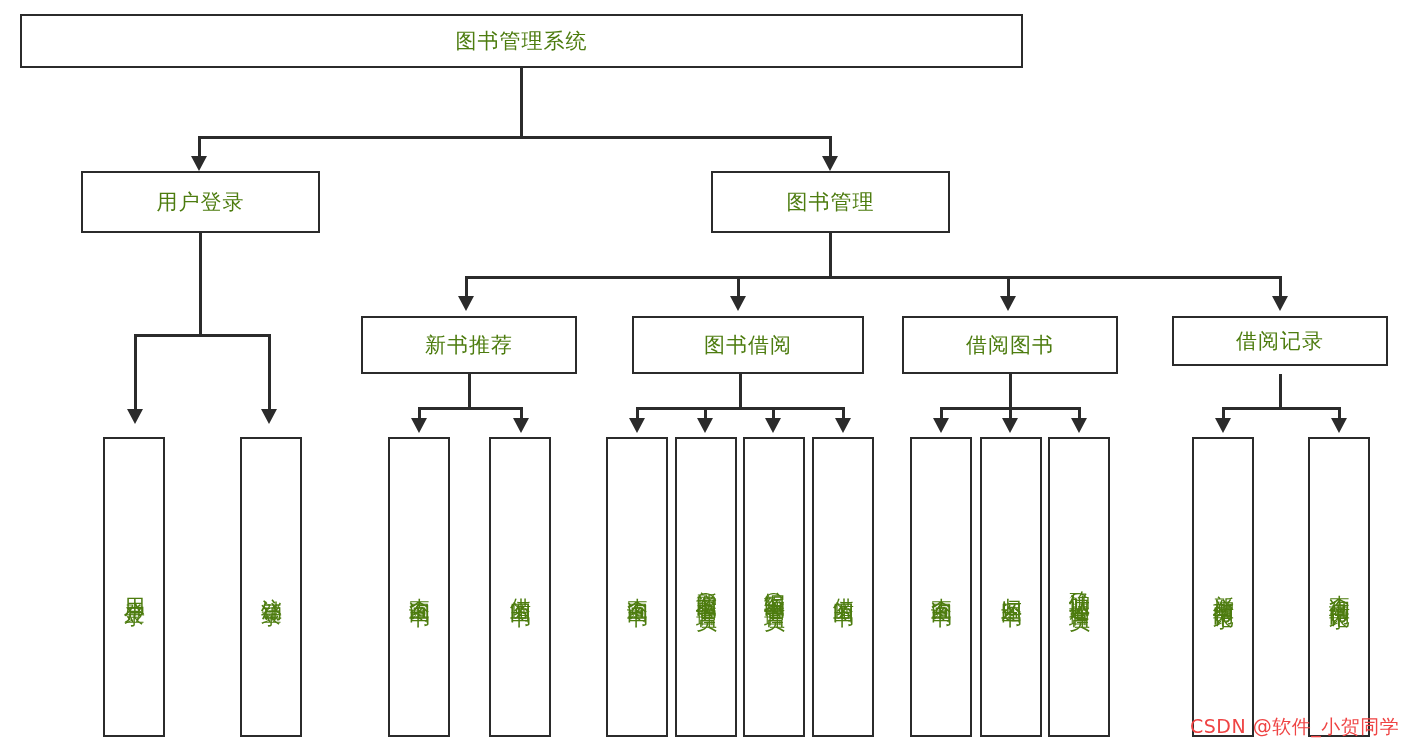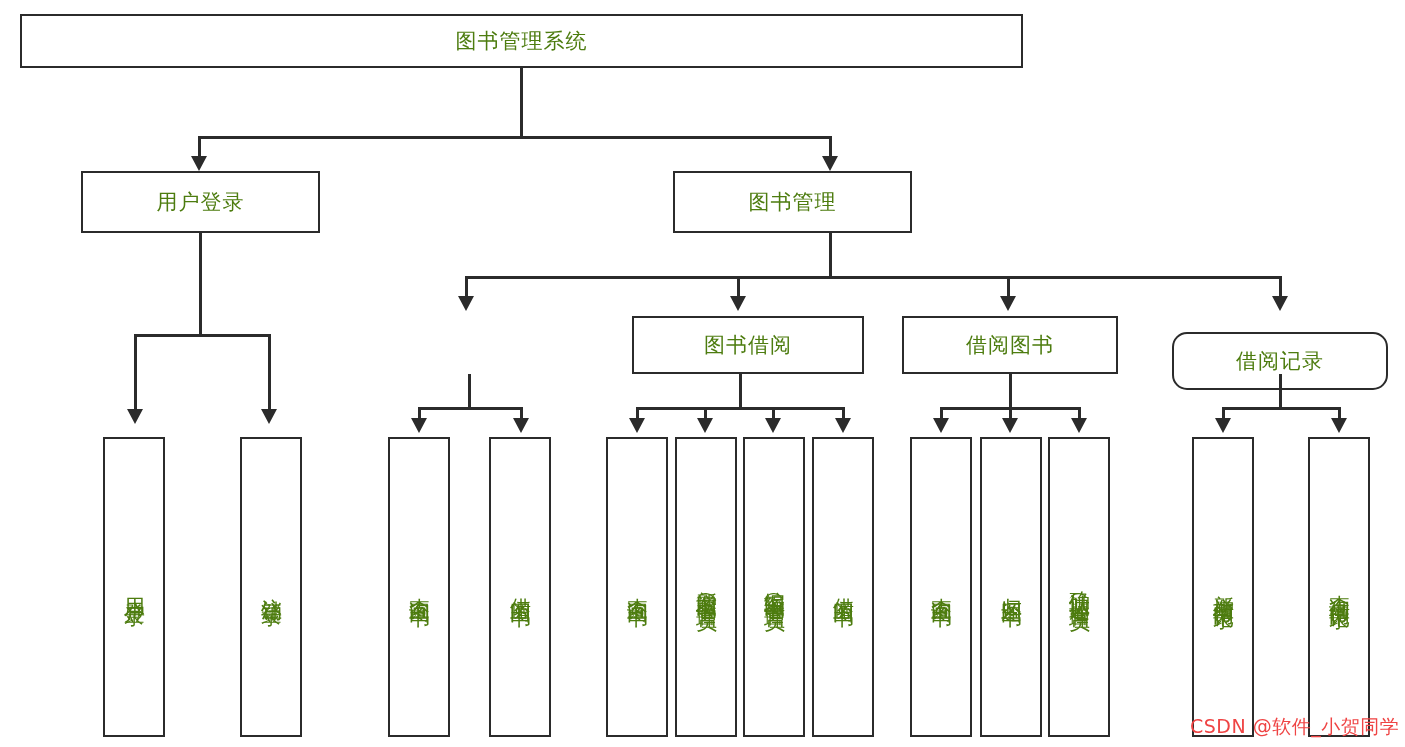--- a/index.html
+++ b/index.html
@@ -79,43 +79,44 @@
   <div class="edge h" style="left:198px; top:136px; width:634px;"></div>
 
   <div class="edge v" style="left:198px; top:136px; height:26px;"></div>
   <div class="arrow" style="left:191px; top:156px;"></div>
 
   <div class="edge v" style="left:829px; top:136px; height:26px;"></div>
   <div class="arrow" style="left:822px; top:156px;"></div>
 
   <div class="node horiz" style="left:81px; top:171px; width:239px; height:62px;">用户登录</div>
 
-  <div class="node horiz" style="left:673px; top:171px; width:239px; height:62px;">图书管理</div>
+  <div class="node horiz" style="left:711px; top:171px; width:239px; height:62px;">图书管理</div>
 
   <div class="edge v" style="left:199px; top:233px; height:101px;"></div>
   <div class="edge h" style="left:134px; top:334px; width:137px;"></div>
   <div class="edge v" style="left:134px; top:334px; height:81px;"></div>
   <div class="arrow" style="left:127px; top:409px;"></div>
   <div class="edge v" style="left:268px; top:334px; height:81px;"></div>
   <div class="arrow" style="left:261px; top:409px;"></div>
 
   <div class="edge v" style="left:829px; top:233px; height:45px;"></div>
   <div class="edge h" style="left:465px; top:276px; width:814px;"></div>
   <div class="edge v" style="left:465px; top:276px; height:24px;"></div>
   <div class="arrow" style="left:458px; top:296px;"></div>
   <div class="edge v" style="left:737px; top:276px; height:24px;"></div>
   <div class="arrow" style="left:730px; top:296px;"></div>
   <div class="edge v" style="left:1007px; top:276px; height:24px;"></div>
   <div class="arrow" style="left:1000px; top:296px;"></div>
   <div class="edge v" style="left:1279px; top:276px; height:24px;"></div>
   <div class="arrow" style="left:1272px; top:296px;"></div>
 
+  <div class="node horiz" style="left:361px; top:316px; width:216px; height:58px;">新书推荐</div>
   <div class="node horiz" style="left:632px; top:316px; width:232px; height:58px;">图书借阅</div>
   <div class="node horiz" style="left:902px; top:316px; width:216px; height:58px;">借阅图书</div>
-  <div class="node horiz" style="left:1172px; top:332px; width:216px; height:58px;border-radius:15px;">借阅记录</div>
+  <div class="node horiz" style="left:1172px; top:316px; width:216px; height:50px;">借阅记录</div>
 
   <div class="edge v" style="left:468px; top:374px; height:36px;"></div>
   <div class="edge h" style="left:418px; top:407px; width:105px;"></div>
   <div class="edge v" style="left:418px; top:407px; height:16px;"></div>
   <div class="arrow" style="left:411px; top:418px;"></div>
   <div class="edge v" style="left:520px; top:407px; height:16px;"></div>
   <div class="arrow" style="left:513px; top:418px;"></div>
 
   <div class="edge v" style="left:739px; top:374px; height:36px;"></div>
   <div class="edge h" style="left:636px; top:407px; width:209px;"></div>

